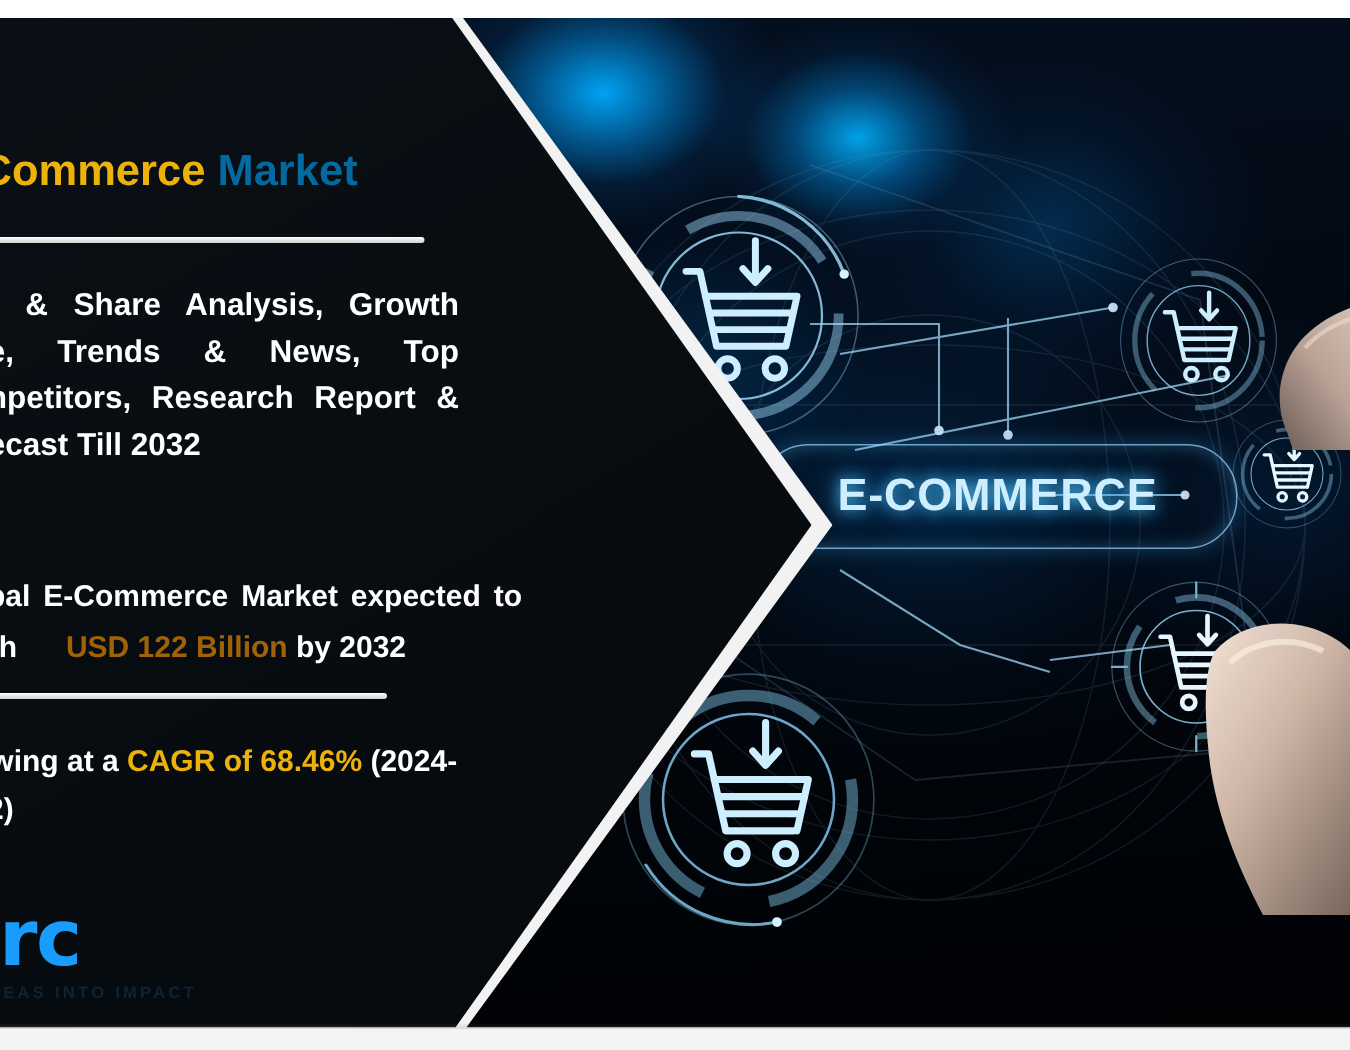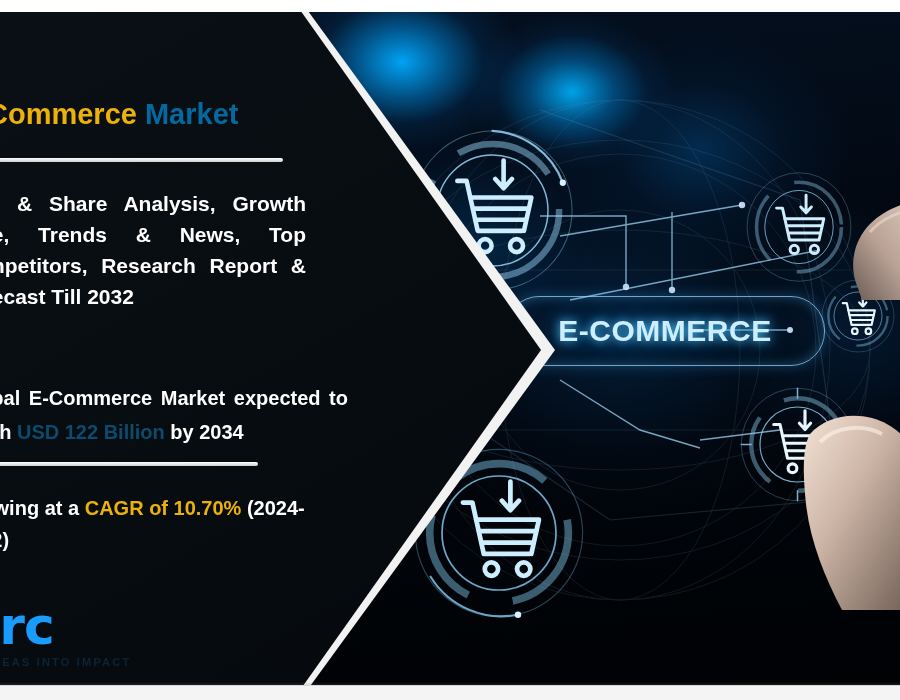--- a/index.html
+++ b/index.html
@@ -112,21 +112,21 @@
     font-size:21px;font-weight:bold;line-height:1.48;
     text-align:justify;text-align-last:left;
     color:#ffffff;
   }
   .lead{
     position:absolute;left:0;top:382px;width:390px;
     font-size:20px;font-weight:bold;line-height:1.68;
     text-align:justify;text-align-last:left;
     color:#ffffff;
   }
-  .lead .gold{color:#0c4a6e;}
+  .lead .gold{color:#a16207;margin-left:27px;}
   .cagr{
     position:absolute;left:0;top:492px;width:348px;
     font-size:20px;font-weight:bold;line-height:1.62;
     color:#ffffff;
   }
   .cagr .gold{color:#edb20a;}
 
   
   .logo{position:absolute;left:-46px;top:600px;width:300px;}
   .logo-word{
@@ -322,27 +322,27 @@
 
     <div class="title">
       <span class="gold">E-Commerce</span><span class="wht"> Market</span>
     </div>
 
     <div class="rule r1"></div>
 
     <div class="sub">Size &amp; Share Analysis, Growth Rate, Trends &amp; News, Top Competitors, Research Report &amp; Forecast Till 2032</div>
 
     <div class="lead">
-      <span>Global E-Commerce Market expected to reach </span><span class="gold">USD 122 Billion</span><span> by 2034</span>
+      <span>Global E-Commerce Market expected to reach </span><span class="gold">USD 122 Billion</span><span> by 2032</span>
     </div>
 
     <div class="rule r2"></div>
 
     <div class="cagr">
-      <span>Growing at a </span><span class="gold">CAGR of 10.70%</span><span> (2024-2032)</span>
+      <span>Growing at a </span><span class="gold">CAGR of 68.46%</span><span> (2024-2032)</span>
     </div>
 
     <div class="logo">
       <div class="logo-word">marc</div>
       <div class="logo-tag">TURNING IDEAS INTO IMPACT</div>
     </div>
   </div>
 
   <div class="band top"></div>
   <div class="band-shadow"></div>

